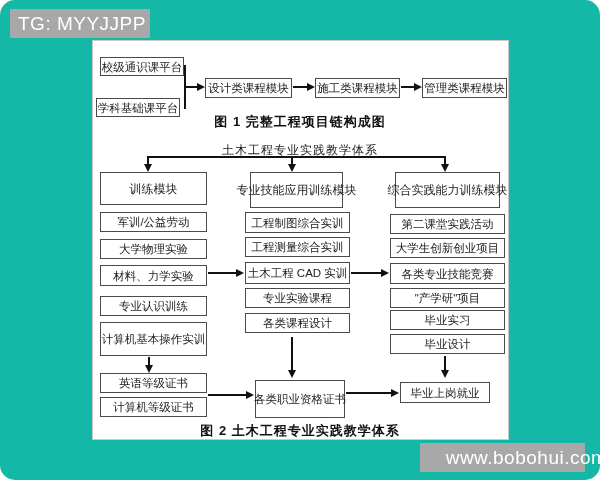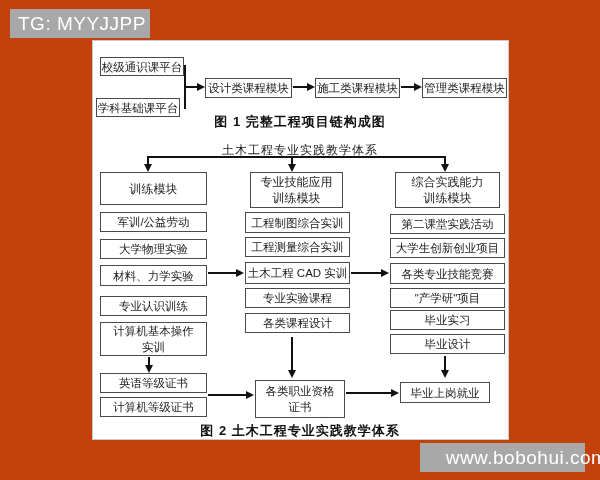--- a/index.html
+++ b/index.html
@@ -1,31 +1,31 @@
 <!DOCTYPE html>
 <html><head>
 <meta charset="utf-8">
 <style>
   * { margin:0; padding:0; box-sizing:border-box; }
   html,body { background:#ffffff; }
   body { font-family:"Liberation Sans","DejaVu Sans",sans-serif; }
-  .page { position:relative; width:600px; height:480px; background:#c2410c; overflow:hidden; }
+  .page { position:relative; width:600px; height:480px; background:#14b8a6; overflow:hidden;border-radius:15px; }
 
   .wm { position:absolute; background:#a8a8a8; color:#ffffff; display:flex; align-items:center;
         font-size:19px; letter-spacing:0.5px;padding-left:48px; }
   .wm-top { left:10px; top:9px; width:140px; height:29px; padding-left:8px; }
   .wm-bottom { left:420px; top:443px; width:165px; height:29px; justify-content:center; }
 
   .frame { position:absolute; left:92px; top:40px; width:417px; height:400px;
            border:1px solid #c9c9c9; background:#ffffff; }
 
   .bx { position:absolute; background:#ffffff; border:1.5px solid #4a4a4a; color:#1c1c1c;
         display:flex; align-items:center; justify-content:center; text-align:left;
         font-size:11.5px; line-height:14px; white-space:nowrap; }
-  .bx2 { flex-direction:column; line-height:16px; }
+  .bx2 { flex-direction:row; line-height:16px; }
 
   .cap { position:absolute; left:92px; width:416px; text-align:center; color:#111;
          font-weight:bold; font-size:13px; letter-spacing:1px; }
   .t2  { position:absolute; left:92px; width:416px; text-align:center; color:#1c1c1c;
          font-size:12px; letter-spacing:1px; }
 
   .hl { position:absolute; height:2px; background:#111; }   
   .vl { position:absolute; width:2px;  background:#111; }   
   .ah-r { position:absolute; width:0; height:0;
           border-top:4px solid transparent; border-bottom:4px solid transparent;

